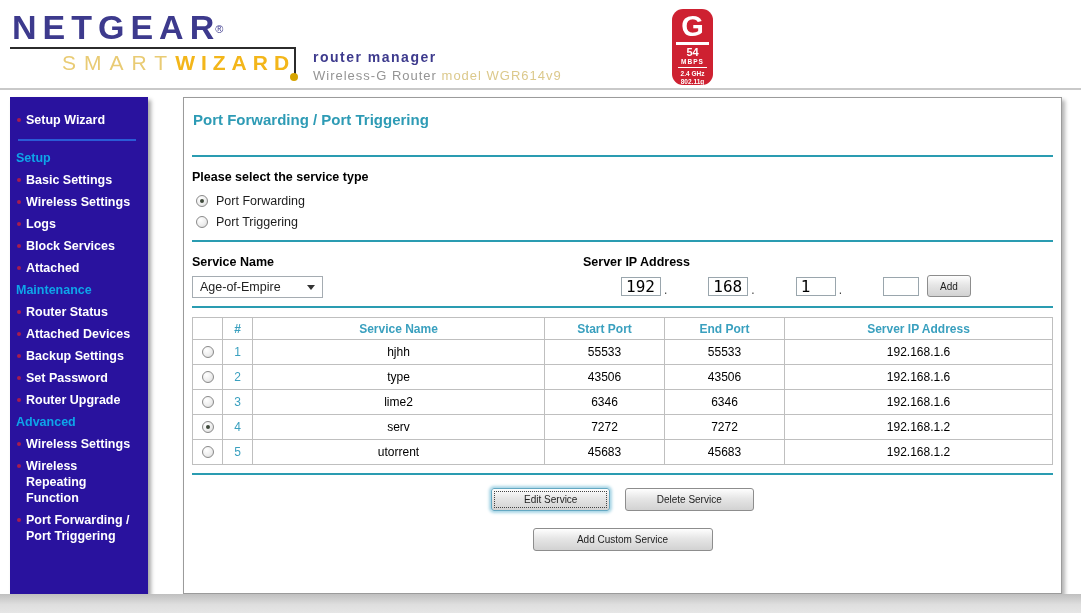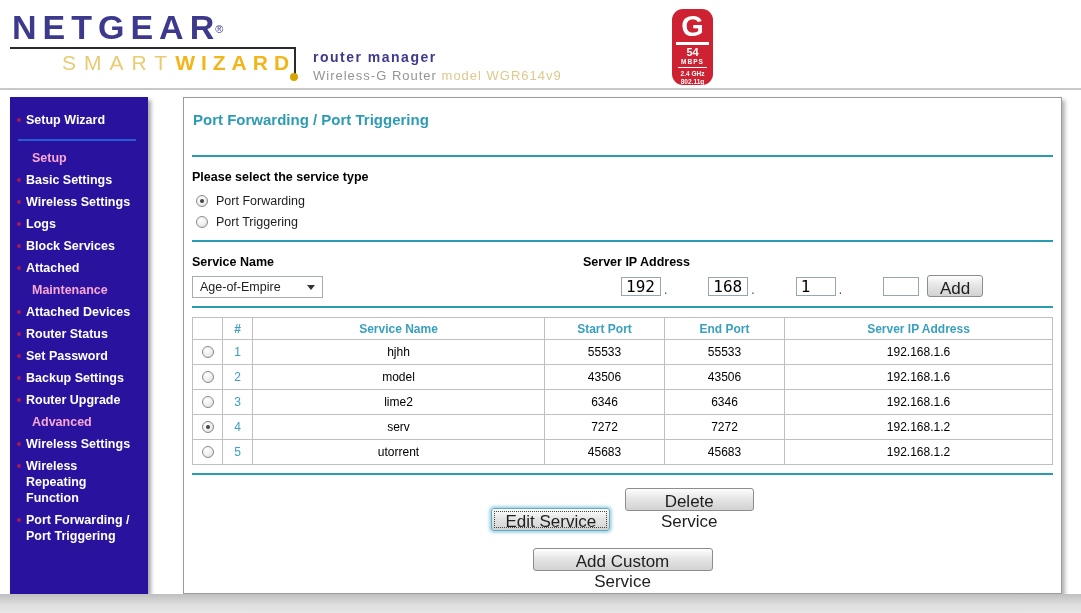--- a/index.html
+++ b/index.html
@@ -30,21 +30,21 @@
   .g-line { height:1px; background:#fff; margin:2px 6px; }
   .g-freq,.g-std { font-size:6.5px; font-weight:bold; line-height:8px; }
 
   
   .sidebar { position:absolute; left:10px; top:97px; width:138px; height:497px; background:#29129e;
              box-shadow:3px 3px 4px rgba(0,0,0,.35); padding-top:12px; }
   .sb-item { display:flex; align-items:flex-start; color:#fff; font-weight:bold; font-size:12.5px; line-height:16px;
              padding:3px 4px 3px 7px; cursor:pointer; }
   .sb-label { white-space:pre-line; }
   .bullet { width:4px; height:4px; background:#a81c4e; border-radius:50%; margin:6px 5px 0 0; flex:none; }
-  .sb-header { color:#f9a8d4; font-weight:bold; font-size:12.5px; line-height:16px; padding:3px 4px 3px 6px;margin-left:16px; }
+  .sb-header { color:#0ea5e9; font-weight:bold; font-size:12.5px; line-height:16px; padding:3px 4px 3px 6px; }
   .sb-divider { height:2px; background:#2a5cd6; margin:8px 12px 6px 8px; }
 
   
   .panel { position:absolute; left:183px; top:97px; width:879px; height:497px; background:#fff;
            border:1px solid #9b9b9b; box-shadow:3px 3px 4px rgba(0,0,0,.3); padding:0 8px; }
   .title { font-size:15px; font-weight:bold; color:#2e9bb5; margin:13px 0 0 1px; }
   .hr { height:2px; background:#2a9cb1; border:0; }
   .hr1 { margin-top:27px; }
   .svc-label { font-size:12.5px; font-weight:bold; color:#000; margin-top:13px; }
   .radio-group { margin-top:6px; }
@@ -60,21 +60,21 @@
   .fld-label { font-size:12.5px; font-weight:bold; }
   .select-box { margin-top:7px; width:131px; height:22px; border:1px solid #a5acb2; display:flex; align-items:center;
                 justify-content:space-between; padding:0 7px; cursor:pointer; font-size:12.5px; color:#222; background:#fff; }
   .select-arrow { width:0; height:0; border-left:4px solid transparent; border-right:4px solid transparent; border-top:5px solid #333; }
   .ip-row { margin-top:6px; display:flex; align-items:center; }
   .octets { display:flex; align-items:center; }
   .ip-octet { width:40px; height:19px; border:1px solid #9aa6ad; font-family:"DejaVu Sans Mono",monospace;
               font-size:16px; padding:1px 0 1px 4px;margin-left:38px; }
   .ip-octet.last { width:36px; }
   .ip-dot { margin:8px 3px 0 3px; font-size:12px; color:#444; }
-  .btn { font-family:"Liberation Sans",sans-serif; font-size:17px; color:#1e1e1e;
+  .btn { font-family:"Liberation Sans",sans-serif; font-size:10px; color:#1e1e1e;
          background:linear-gradient(#fefefe,#e6e6e6 45%,#d2d2d2); border:1px solid #8d8d8d; border-radius:3px;
          padding:3px 12px; cursor:pointer; }
   .add-btn { margin-left:8px; height:22px; }
   .hr3 { margin-top:8px; }
   table.pf { border-collapse:collapse; margin-top:9px; width:861px; border:1px solid #a8a8a8; }
   .pf th, .pf td { border:1px solid #bfbfbf; text-align:center; background:#fff; }
   .pf th { color:#3aa0bf; font-weight:bold; font-size:12px; height:22px; }
   .pf td { font-size:12px; height:25px; color:#000; }
   .pf td.num { color:#3aa0bf; }
   .pf td .radio { margin:0 auto; display:block; }
@@ -147,33 +147,33 @@
         <span class="bullet"></span>
         <span class="sb-label">Block Services</span>
       </div>
       <div class="sb-item">
         <span class="bullet"></span>
         <span class="sb-label">Attached</span>
       </div>
       <div class="sb-header">Maintenance</div>
       <div class="sb-item">
         <span class="bullet"></span>
+        <span class="sb-label">Router Status</span>
+      </div>
+      <div class="sb-item">
+        <span class="bullet"></span>
         <span class="sb-label">Attached Devices</span>
       </div>
       <div class="sb-item">
         <span class="bullet"></span>
-        <span class="sb-label">Router Status</span>
+        <span class="sb-label">Backup Settings</span>
       </div>
       <div class="sb-item">
         <span class="bullet"></span>
         <span class="sb-label">Set Password</span>
-      </div>
-      <div class="sb-item">
-        <span class="bullet"></span>
-        <span class="sb-label">Backup Settings</span>
       </div>
       <div class="sb-item">
         <span class="bullet"></span>
         <span class="sb-label">Router Upgrade</span>
       </div>
       <div class="sb-header">Advanced</div>
       <div class="sb-item">
         <span class="bullet"></span>
         <span class="sb-label">Wireless Settings</span>
       </div>
@@ -261,21 +261,21 @@
             <td>hjhh</td>
             <td>55533</td>
             <td>55533</td>
             <td>192.168.1.6</td>
           </tr>
           <tr>
             <td class="radio-cell">
               <span class="radio"></span>
             </td>
             <td class="num">2</td>
-            <td>model</td>
+            <td>type</td>
             <td>43506</td>
             <td>43506</td>
             <td>192.168.1.6</td>
           </tr>
           <tr>
             <td class="radio-cell">
               <span class="radio"></span>
             </td>
             <td class="num">3</td>
             <td>lime2</td>

